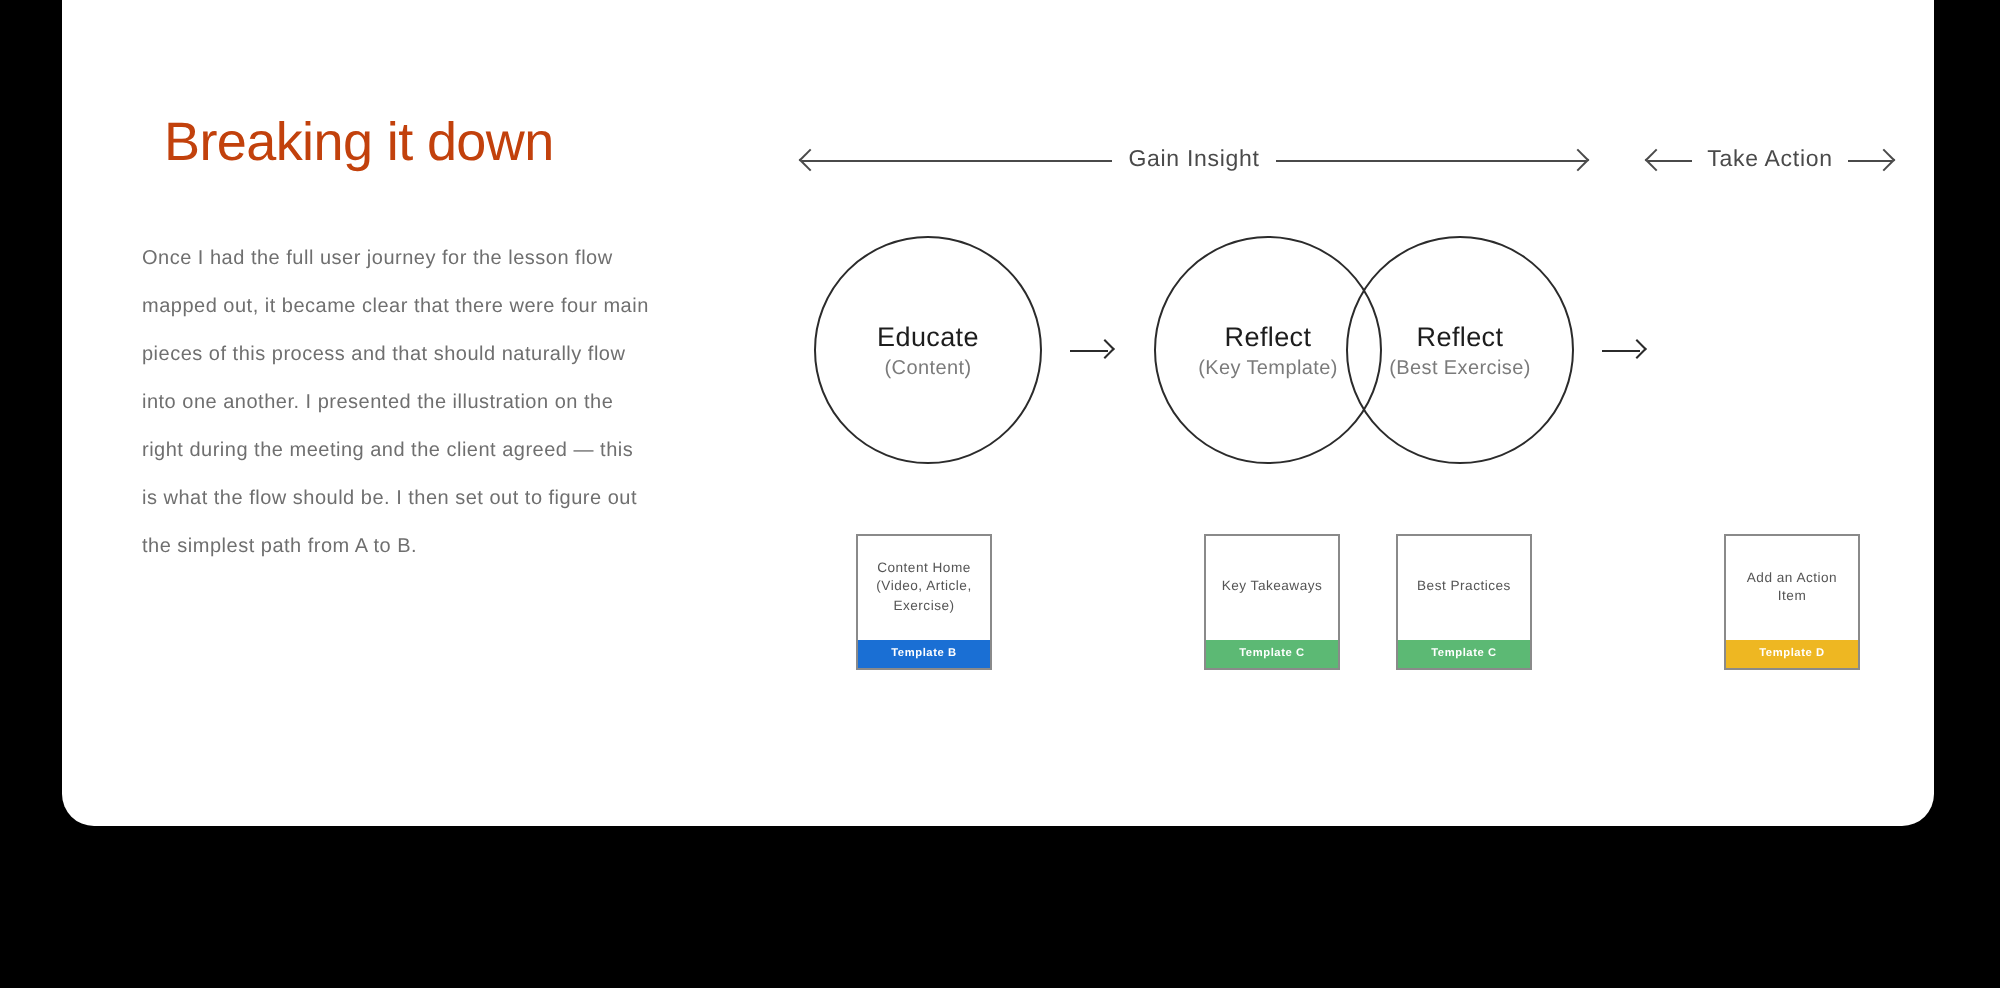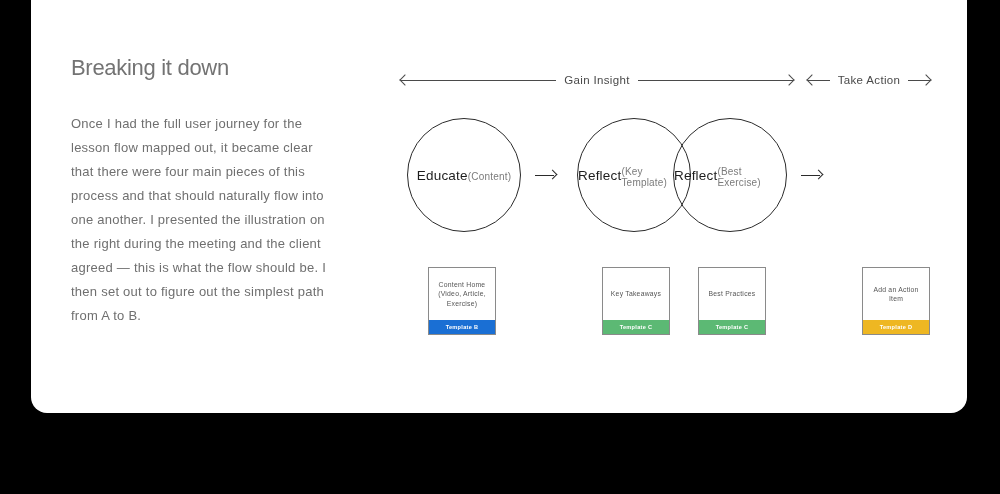--- a/index.html
+++ b/index.html
@@ -38,29 +38,30 @@
   }
 
   
   .left-col {
     position: absolute;
     left: 40px;
     top: 55px;
     width: 255px;
   }
   .page-title {
-    font-size: 22px;
+    font-size: 27px;
     font-weight: 400;
-    color: #737373;
+    color: #c2410c;
     letter-spacing: -0.3px;
     line-height: 1.2;
+    margin-left: 11px;
   }
   .body-copy {
     margin-top: 31px;
-    font-size: 13px;
+    font-size: 10px;
     line-height: 24px;
     color: #6f6f6f;
     letter-spacing: 0.25px;
   }
   .body-copy.second { margin-top: 21px; }
 
   
   .diagram {
     position: absolute;
     left: 340px;
@@ -72,21 +73,21 @@
   
   .phase-row {
     position: absolute;
     top: 74px;
     display: flex;
     align-items: center;
     justify-content: center;
     gap: 8px;
   }
   .phase-row.gain  { left: 30px;  width: 392px; }
-  .phase-row.take  { left: 444px; width: 108px; }
+  .phase-row.take  { left: 460px; width: 108px; }
 
   .phase-label {
     font-size: 11.5px;
     color: #4a4a4a;
     letter-spacing: 0.35px;
     white-space: nowrap;
   }
   .arrow-line {
     position: relative;
     flex: 1 1 auto;
@@ -115,21 +116,21 @@
 
   
   .circle {
     position: absolute;
     top: 118px;
     width: 114px;
     height: 114px;
     border: 1px solid #2b2b2b;
     border-radius: 50%;
     display: flex;
-    flex-direction: row;
+    flex-direction: column;
     align-items: center;
     justify-content: center;
     background: transparent;
   }
   .circle .c-title {
     font-size: 13.5px;
     color: #1d1d1d;
     letter-spacing: 0.2px;
   }
   .circle .c-sub {

